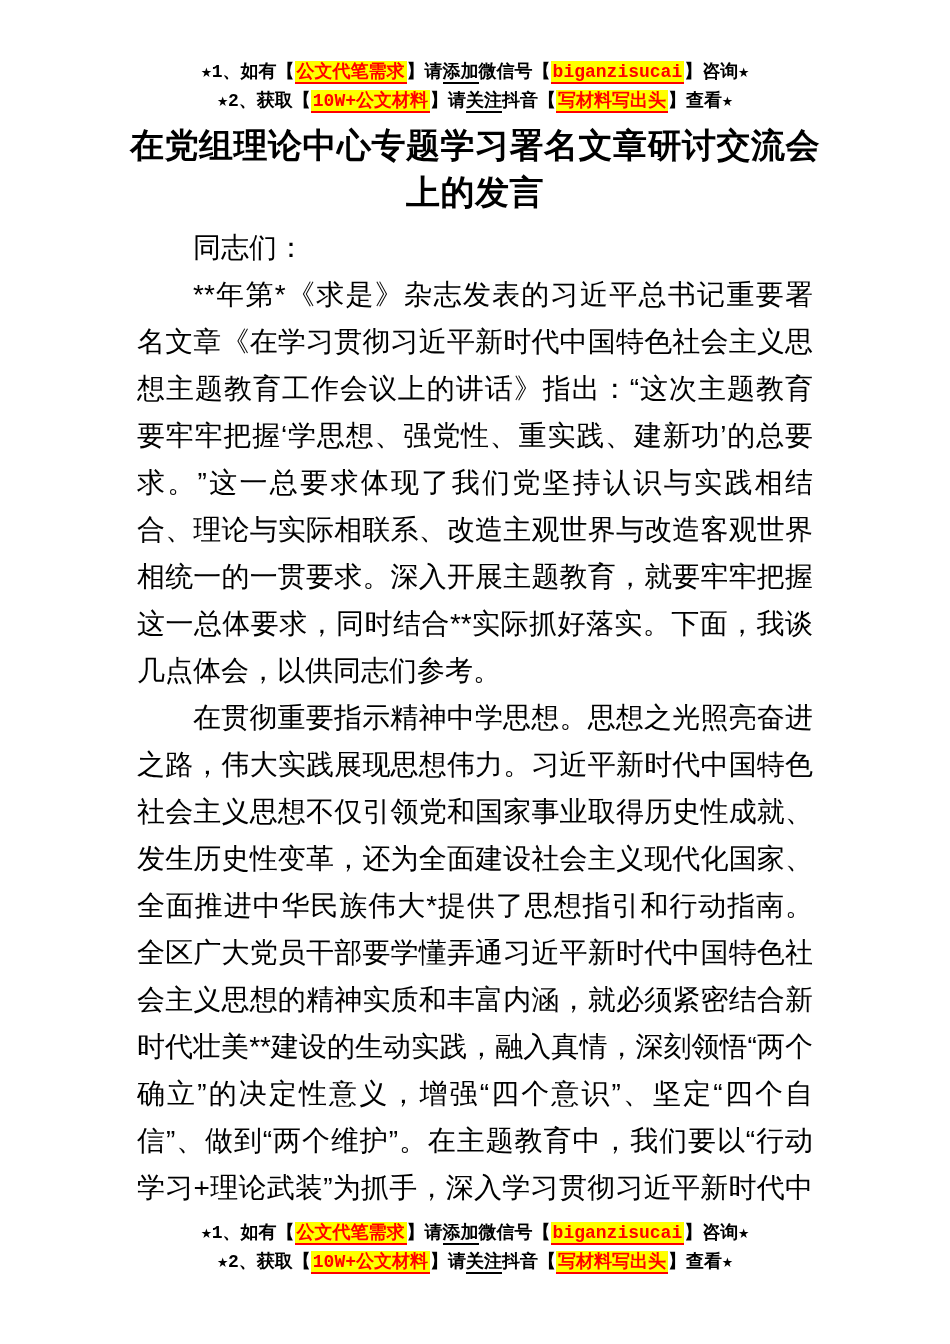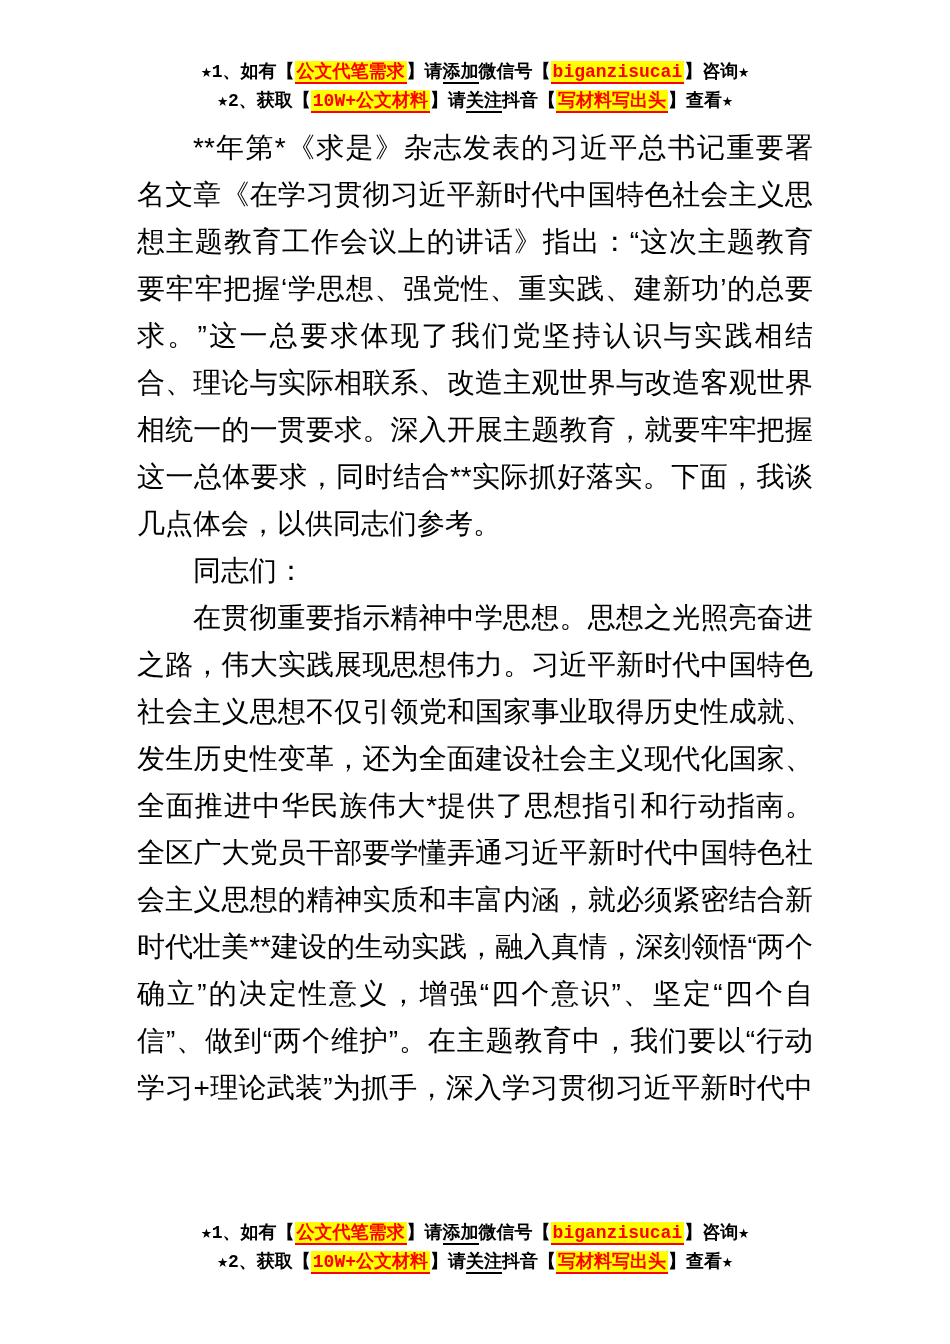--- a/index.html
+++ b/index.html
@@ -45,24 +45,25 @@
 </head>
 <body style="background: rgb(255, 255, 255);">
 
 <div class="page">
 
   <div class="banner banner--header">
     <div><span>★1、如有【</span><span class="hl">公文代笔需求</span><span>】请</span><span class="u">添加</span><span>微信号【</span><span class="hl">biganzisucai</span><span>】咨询★</span></div>
     <div><span>★2、获取【</span><span class="hl">10W+公文材料</span><span>】请</span><span class="u">关注</span><span>抖音【</span><span class="hl">写材料写出头</span><span>】查看★</span></div>
   </div>
 
+  <h1 class="doc-title">在党组理论中心专题学习署名文章研讨交流会上的发言</h1>
 
   <div class="doc-body">
+    <p>同志们：</p>
     <p>**年第*《求是》杂志发表的习近平总书记重要署名文章《在学习贯彻习近平新时代中国特色社会主义思想主题教育工作会议上的讲话》指出：“这次主题教育要牢牢把握‘学思想、强党性、重实践、建新功’的总要求。”这一总要求体现了我们党坚持认识与实践相结合、理论与实际相联系、改造主观世界与改造客观世界相统一的一贯要求。深入开展主题教育，就要牢牢把握这一总体要求，同时结合**实际抓好落实。下面，我谈几点体会，以供同志们参考。</p>
-    <p>同志们：</p>
     <p>在贯彻重要指示精神中学思想。思想之光照亮奋进之路，伟大实践展现思想伟力。习近平新时代中国特色社会主义思想不仅引领党和国家事业取得历史性成就、发生历史性变革，还为全面建设社会主义现代化国家、全面推进中华民族伟大*提供了思想指引和行动指南。全区广大党员干部要学懂弄通习近平新时代中国特色社会主义思想的精神实质和丰富内涵，就必须紧密结合新时代壮美**建设的生动实践，融入真情，深刻领悟“两个确立”的决定性意义，增强“四个意识”、坚定“四个自信”、做到“两个维护”。在主题教育中，我们要以“行动学习+理论武装”为抓手，深入学习贯彻习近平新时代中国特色社会主义思</p>
   </div>
 
   <div class="banner banner--footer">
     <div><span>★1、如有【</span><span class="hl">公文代笔需求</span><span>】请</span><span class="u">添加</span><span>微信号【</span><span class="hl">biganzisucai</span><span>】咨询★</span></div>
     <div><span>★2、获取【</span><span class="hl">10W+公文材料</span><span>】请</span><span class="u">关注</span><span>抖音【</span><span class="hl">写材料写出头</span><span>】查看★</span></div>
   </div>
 
 </div>
 

